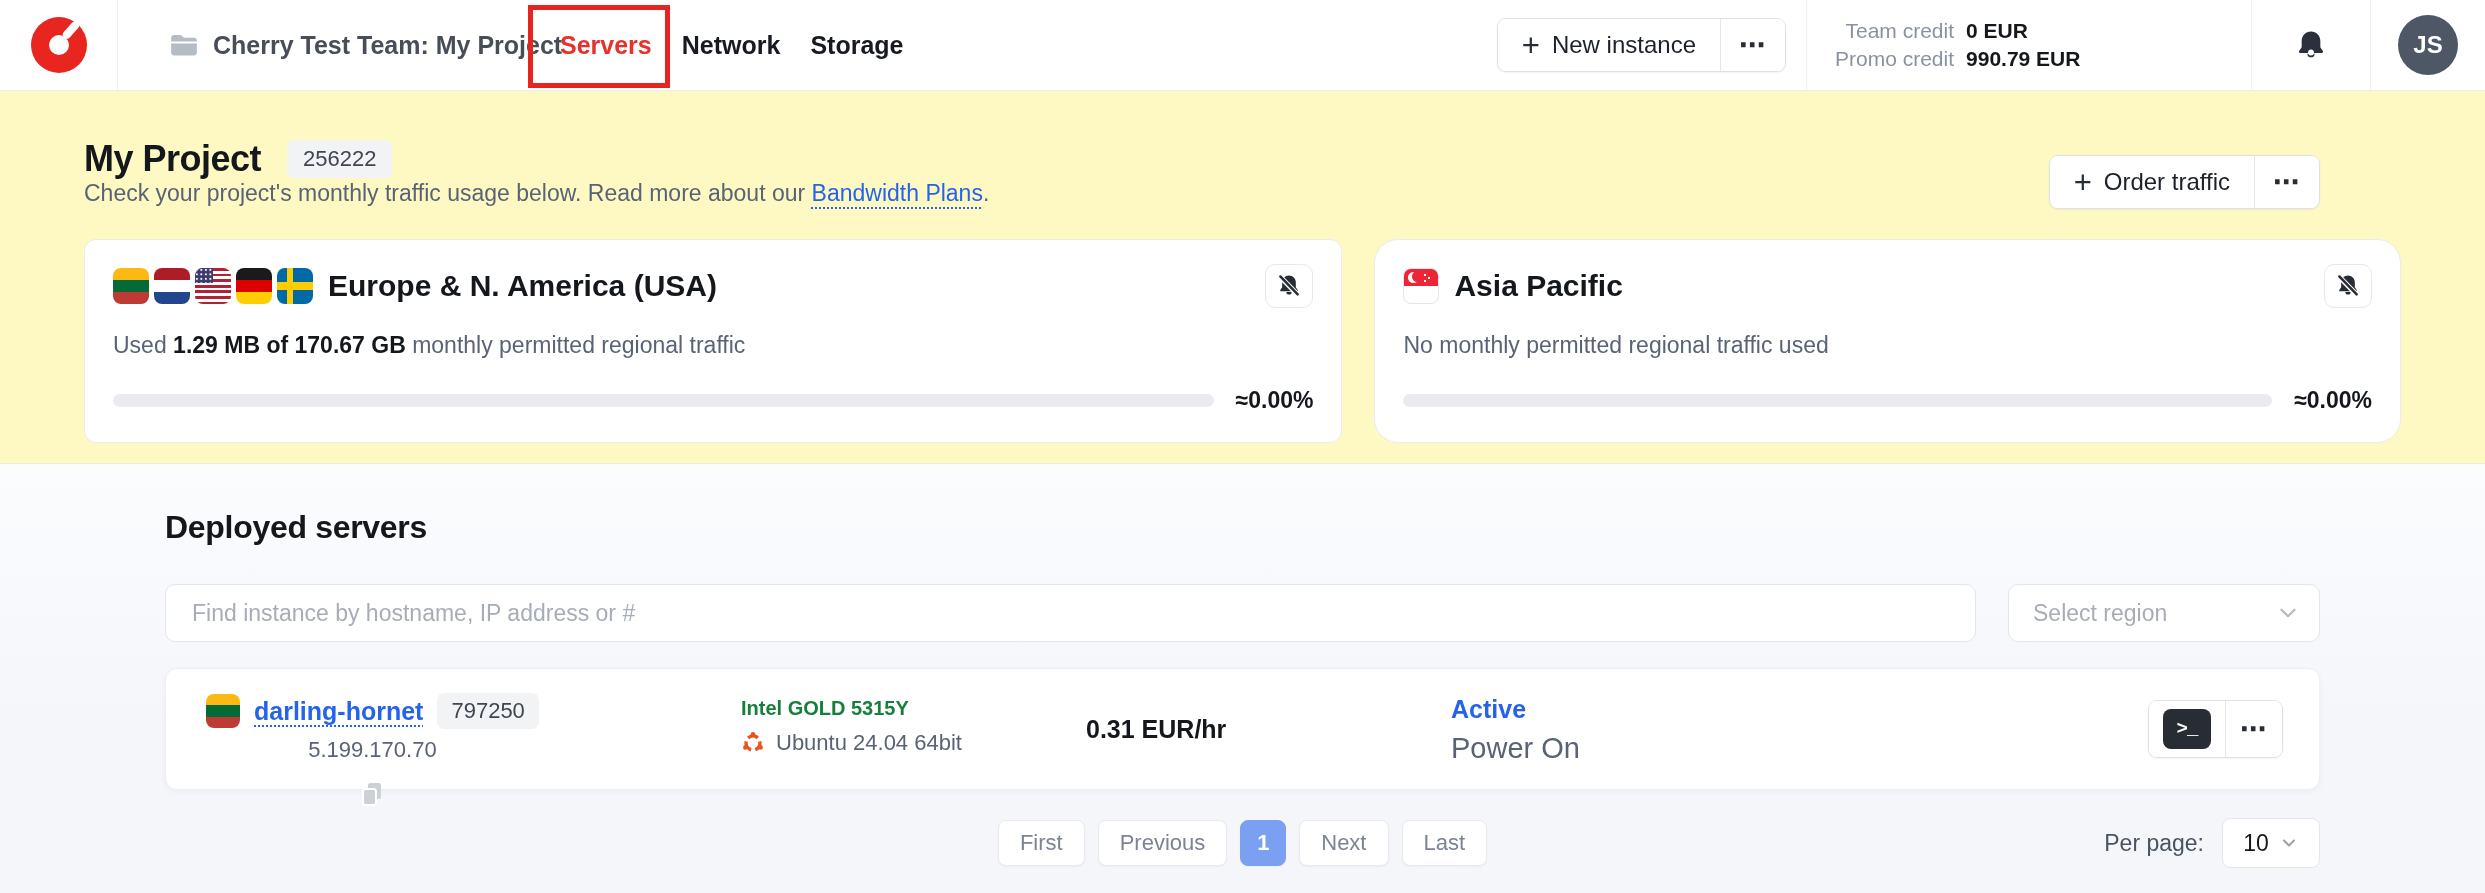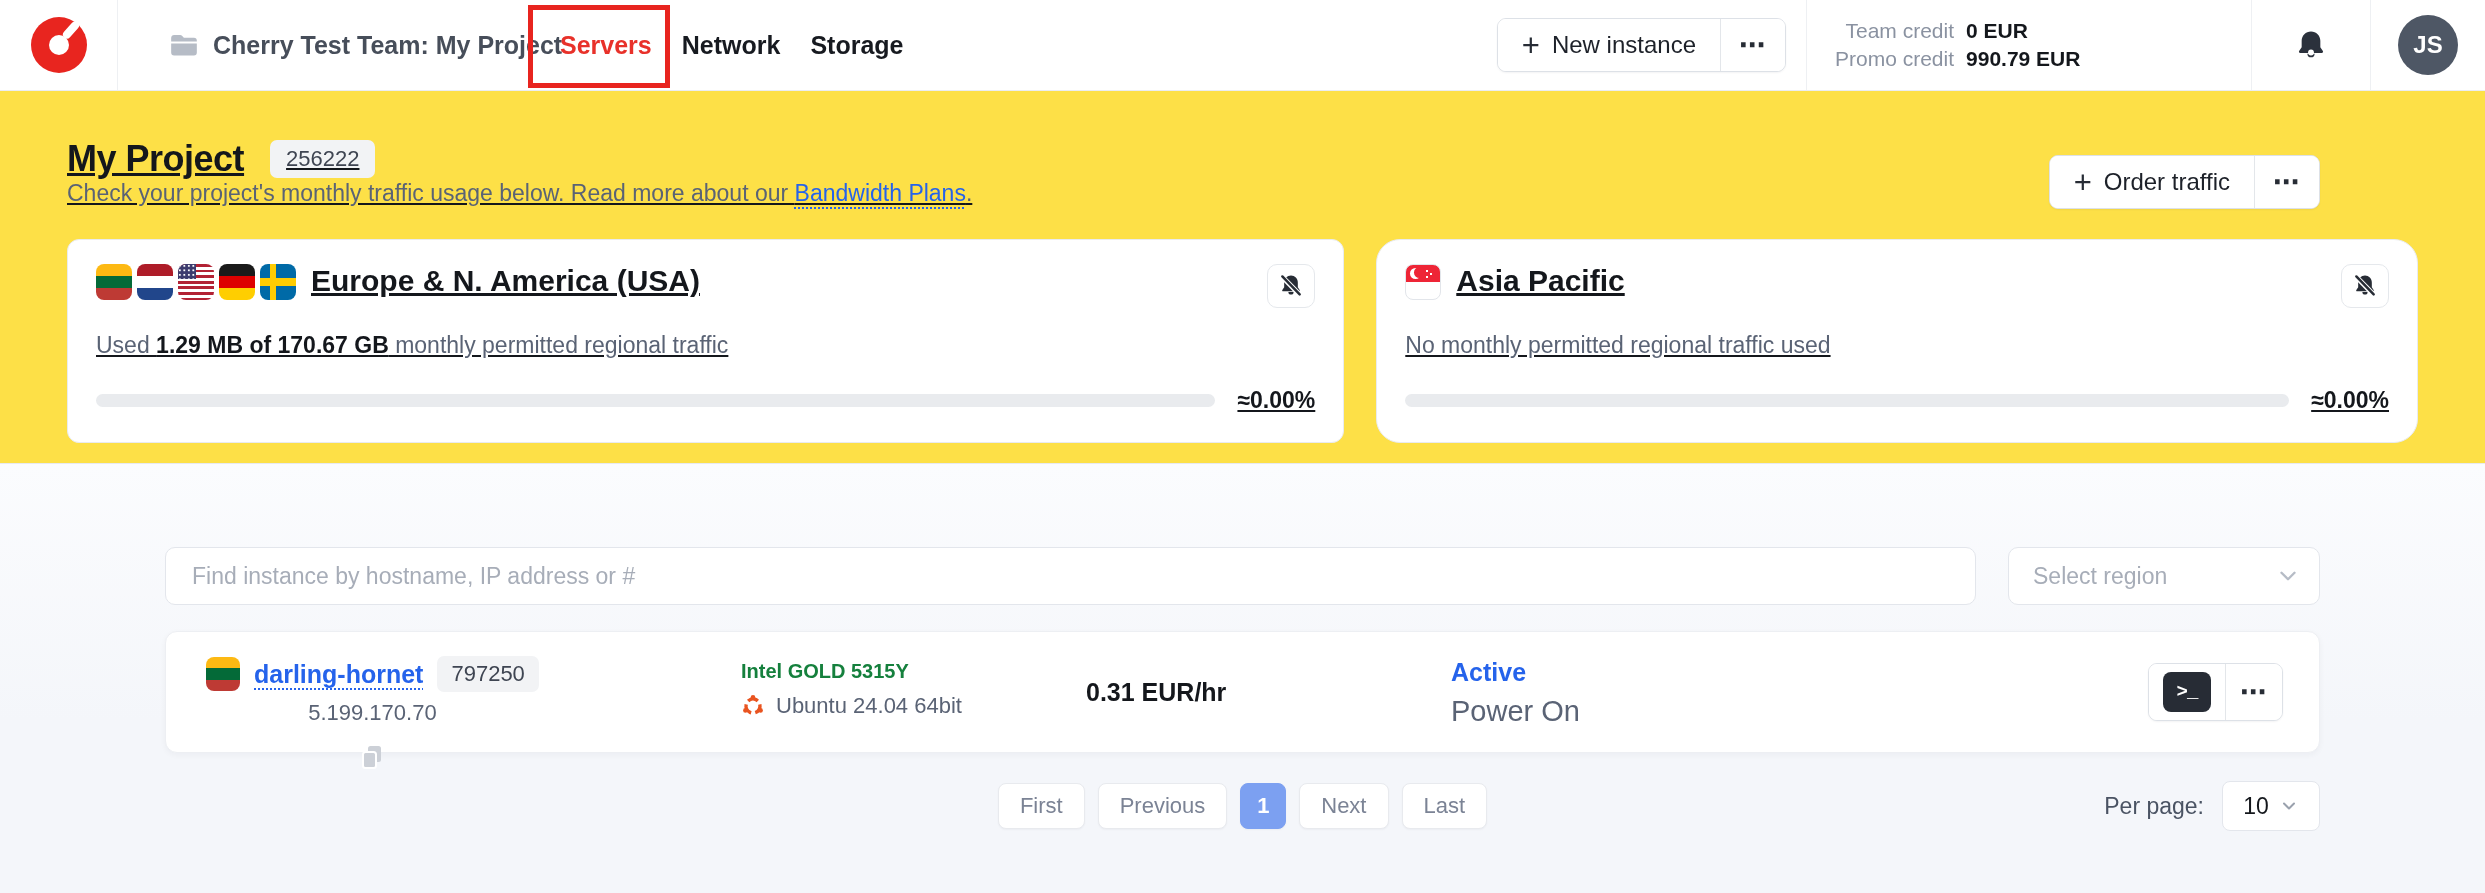--- a/index.html
+++ b/index.html
@@ -29,32 +29,32 @@
   .new-instance-wrap .btn-group { height:54px; }
   .credits-box { width:444px; display:flex; align-items:center; padding-left:28px; }
   .credits-grid { display:grid; grid-template-columns:auto auto; column-gap:12px; row-gap:4px; align-items:center; }
   .credit-label { font-size:21px; color:#8a92a1; text-align:right; }
   .credit-value { font-size:21px; font-weight:700; color:#14171c; }
   .bell-box { width:118px; display:flex; align-items:center; justify-content:center; cursor:pointer; }
   .avatar-box { width:114px; display:flex; align-items:center; justify-content:center; }
   .avatar { width:60px; height:60px; border-radius:50%; background:#4E5765; color:#fff; font-size:24px; font-weight:600; display:flex; align-items:center; justify-content:center; cursor:pointer; }
 
   
-  .project { padding:47px 67px 0; position:relative; background:#fde047; height:372px;text-decoration:underline; }
+  .project { padding:47px 84px 0; position:relative; background:#fef9c3; height:372px; }
   .project-head { display:flex; align-items:center; gap:26px; }
   .project-title { font-size:36px; font-weight:700; color:#14171c; letter-spacing:-0.5px; }
   .pill { background:#f2f3f5; border-radius:7px; padding:6px 16px; font-size:22px; color:#3f4552; }
   .order-group { position:absolute; right:165px; top:64px; height:54px; }
   .subtitle { font-size:23px; color:#5a6375; }
   .subtitle a { color:#2563EB; text-decoration:underline dotted; text-underline-offset:6px; text-decoration-thickness:2px; cursor:pointer; }
   .cards { display:flex; gap:32px; margin-top:32px; }
   .tcard { border:1px solid #e9ebef; border-radius:12px; background:#fff; padding:24px 28px 28px; }
   .tcard.eu { flex:1175 0 0; }
   .tcard.ap { flex:948 0 0;border-radius:24px; }
-  .tcard-head { display:flex; }
+  .tcard-head { display:flex; align-items:center; }
   .flags { display:flex; gap:5px; }
   .flag { width:36px; height:36px; border-radius:8px; flex:0 0 auto; position:relative; overflow:hidden; }
   .flag-lt { background:linear-gradient(180deg,#FDB913 0 33.4%,#046A38 33.4% 66.7%,#BE3A34 66.7% 100%); }
   .flag-nl { background:linear-gradient(180deg,#AE1C28 0 33.4%,#fff 33.4% 66.7%,#21468B 66.7% 100%); }
   .flag-de { background:linear-gradient(180deg,#1a1a1a 0 33.4%,#DD0000 33.4% 66.7%,#FFCE00 66.7% 100%); }
   .flag-se { background-color:#006AA7; background-image:linear-gradient(90deg,transparent 0 29%,#FECC02 29% 45%,transparent 45%),linear-gradient(180deg,transparent 0 40%,#FECC02 40% 62%,transparent 62%); }
   .flag-us { background:repeating-linear-gradient(180deg,#B22234 0 2.8px,#fff 2.8px 5.6px); }
   .flag-us::after { content:""; position:absolute; left:0; top:0; width:18px; height:15px; background-color:#3C3B6E; background-image:radial-gradient(circle at 2px 2px,#fff 0.9px,transparent 1.2px); background-size:4.5px 4.5px; }
   .flag-sg { border:1px solid #e2e5ea; background-image:radial-gradient(circle at 21px 6px,#fff 1.1px,transparent 1.5px),radial-gradient(circle at 25px 9px,#fff 1.1px,transparent 1.5px),radial-gradient(circle at 21px 12px,#fff 1.1px,transparent 1.5px),linear-gradient(180deg,#EE2536 0 50%,#fff 50%); }
   .flag-sg::before { content:""; position:absolute; left:4px; top:3px; width:11px; height:11px; border-radius:50%; background:#fff; }
@@ -227,20 +227,21 @@
       <div class="usage-line">No monthly permitted regional traffic used</div>
       <div class="progress-row">
         <div class="track"></div>
         <div class="pct">≈0.00%</div>
       </div>
     </div>
   </div>
 </section>
 
 <section class="deployed">
+  <h2 class="deployed-title">Deployed servers</h2>
 
   <div class="filter-row">
     <input class="search-input" type="text" placeholder="Find instance by hostname, IP address or #" style="">
     <div class="region-select">
       <span>Select region</span>
       <svg width="26" height="26" viewBox="0 0 24 24" fill="none" stroke="#b6bcc6" stroke-width="2.2" stroke-linecap="round" stroke-linejoin="round">
           <polyline points="6 9 12 15 18 9"></polyline>
         </svg>
     </div>
   </div>

